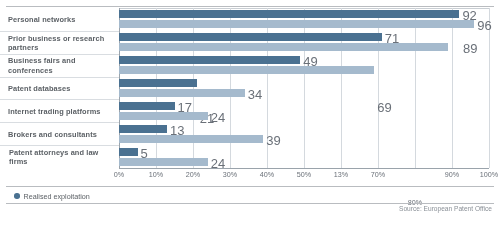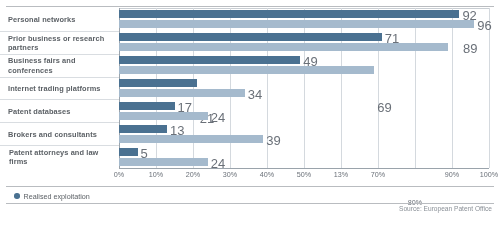--- a/index.html
+++ b/index.html
@@ -67,24 +67,24 @@
       <div class="cat-row" style="height: 22.8571px;">
         <span class="cat-label">Personal networks</span>
       </div>
       <div class="cat-row" style="height: 22.8571px;">
         <span class="cat-label">Prior business or research partners</span>
       </div>
       <div class="cat-row" style="height: 22.8571px;">
         <span class="cat-label">Business fairs and conferences</span>
       </div>
       <div class="cat-row" style="height: 22.8571px;">
-        <span class="cat-label">Internet trading platforms</span>
+        <span class="cat-label">Patent databases</span>
       </div>
       <div class="cat-row" style="height: 22.8571px;">
-        <span class="cat-label">Patent databases</span>
+        <span class="cat-label">Internet trading platforms</span>
       </div>
       <div class="cat-row" style="height: 22.8571px;">
         <span class="cat-label">Brokers and consultants</span>
       </div>
       <div class="cat-row" style="height: 22.8571px; padding-left: 9px;">
         <span class="cat-label">Patent attorneys and law firms</span>
       </div>
     </div>
 
   <div class="plot-area">

